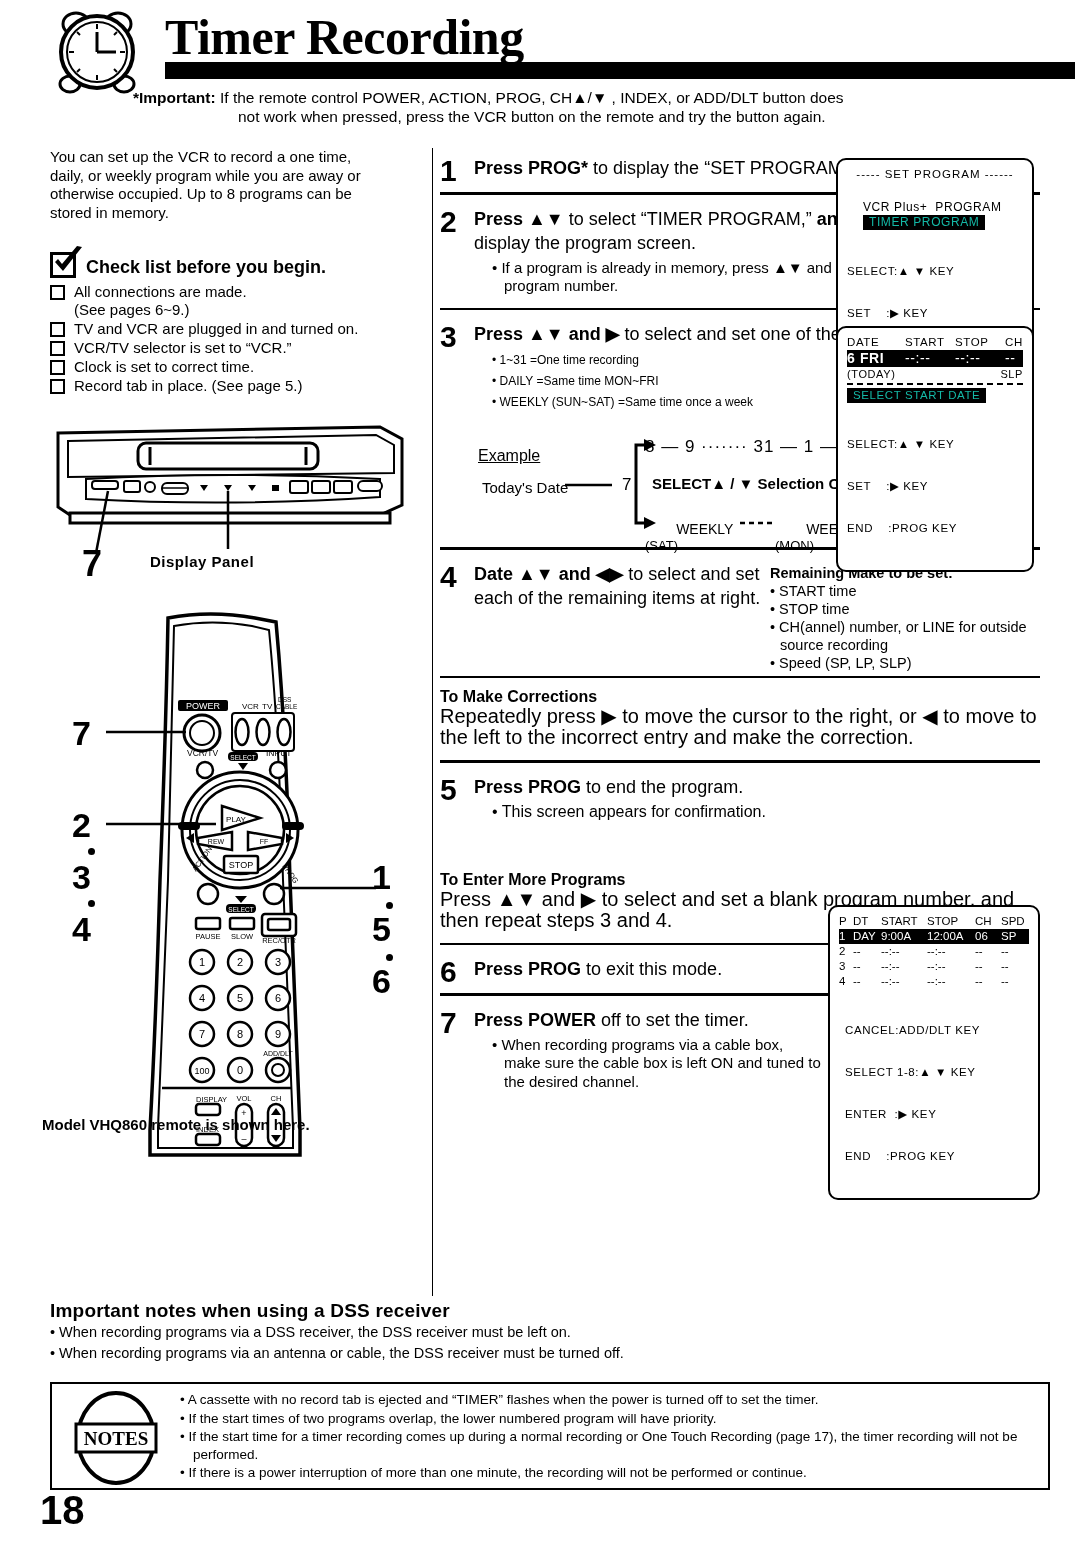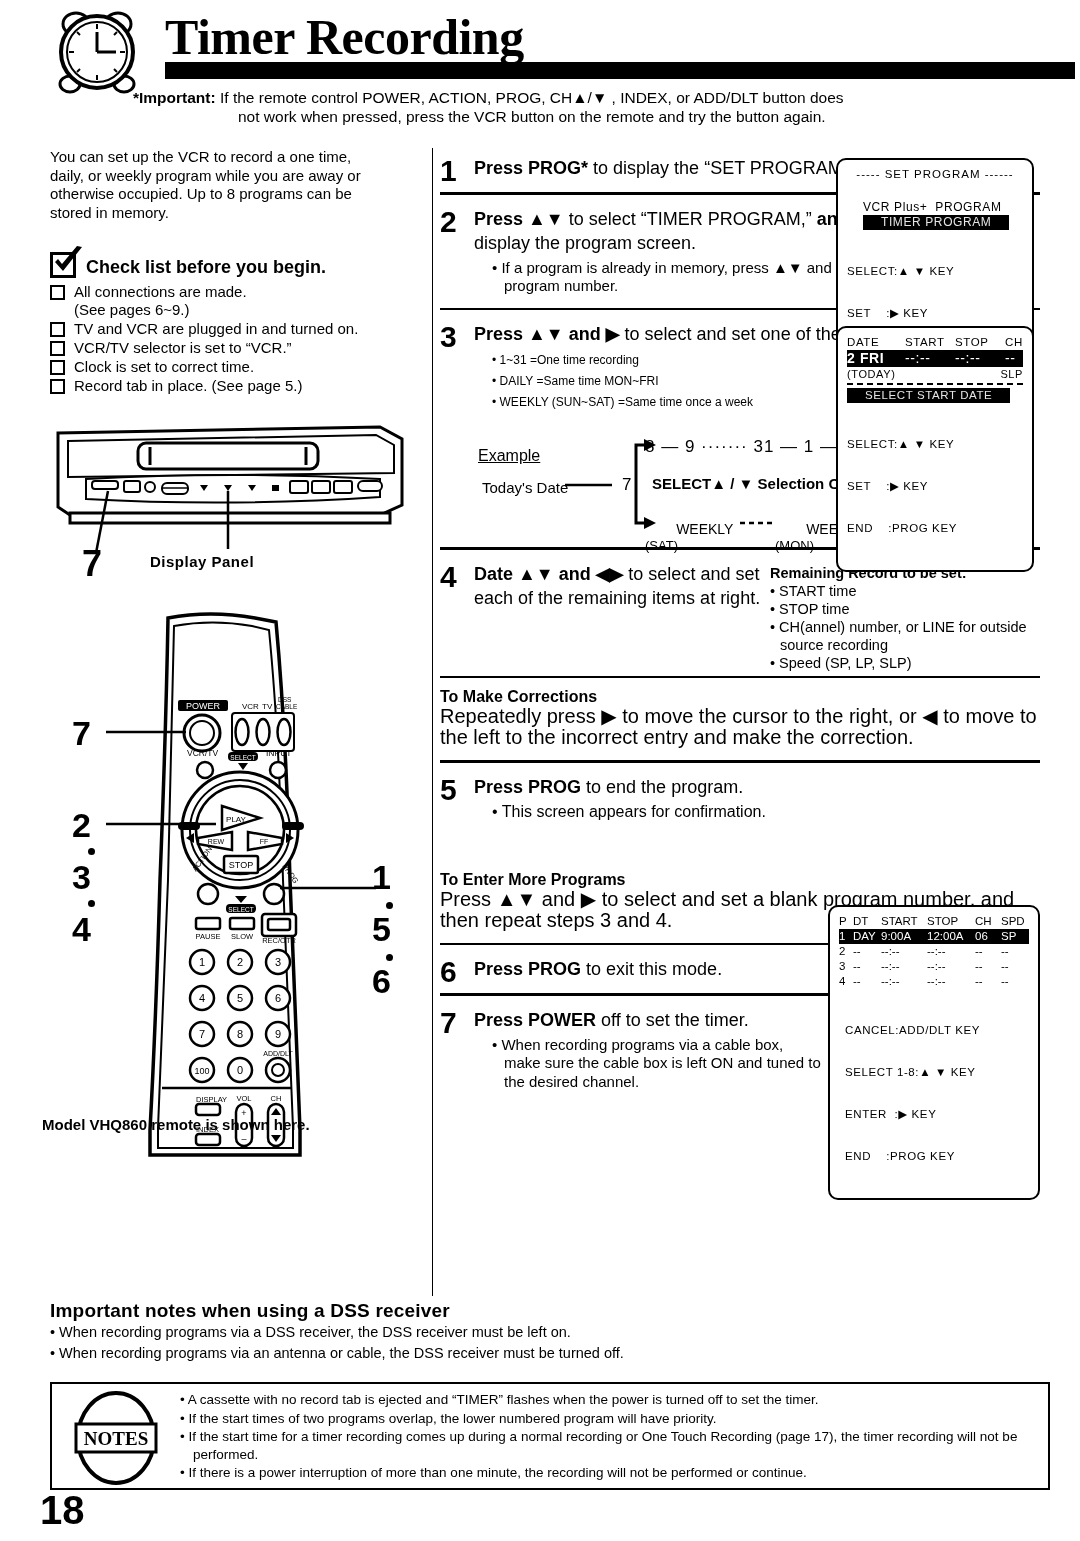--- a/index.html
+++ b/index.html
@@ -73,21 +73,21 @@
   .hr { height: 2.5px; background: #000; margin: 4px 0 4px 0; }
 
   
   .osd {
     border: 2.5px solid #000; border-radius: 10px;
     background: #fff; padding: 7px 9px;
     font-family: "Liberation Sans", sans-serif;
     font-size: 12px; letter-spacing: .6px; line-height: 15px;
   }
   .osd-pos { position: absolute; }
-  .inv { background: #000; color: #e5e5e5; display:inline-block; padding: 0 18px; }
+  .inv { background: #000; color: #14b8a6; display:inline-block; padding: 0 6px; }
   .osd-title { text-align: center; font-size: 11.5px; letter-spacing: 1px; }
   .osd-keys { margin-top: 6px; font-size: 11.5px; line-height: 14px; white-space: pre; }
   .osd-row { white-space: pre; }
   .dashrow { border-bottom: 2px dashed #000; height: 2px; margin: 1px 0 3px 0;}
 
   
   .example-box { position: relative; height: 120px; margin-top: 2px; }
   .ex-label { position: absolute; left: 38px; top: 24px; font-size: 16px; text-decoration: underline; }
   .ex-today { position: absolute; left: 42px; top: 56px; font-size: 15px; }
   .ex-seven { position: absolute; left: 182px; top: 52px; font-size: 17px; }
@@ -419,21 +419,21 @@
         <line x1="410" y1="100" x2="432" y2="100" stroke="#000" stroke-width="3"></line>
         <line x1="300" y1="100" x2="332" y2="100" stroke="#000" stroke-width="2.5" stroke-dasharray="5 4"></line>
       </svg>
     </div>
     <div class="hr"></div>
 
     <div class="step" style="min-height:118px;">
       <div class="step-num">4</div>
       <div class="step-body" style="width:300px;"><b>Date ▲▼ and ◀▶</b> to select and set each of the remaining items at right.</div>
       <div class="remaining">
-        <div class="h">Remaining Record to be set:</div>
+        <div class="h">Remaining Make to be set:</div>
         <div class="b">• <span>START time</span></div>
         <div class="b">• <span>STOP time</span></div>
         <div class="b">• <span>CH(annel) number, or LINE for outside source recording</span></div>
         <div class="b">• <span>Speed (SP, LP, SLP)</span></div>
       </div>
     </div>
     <div class="hr"></div>
 
     <div style="padding:6px 0 8px 0;">
       <div class="sectionhead">To Make Corrections</div>
@@ -498,21 +498,21 @@
 </div>
 
 <div class="osd osd-pos" style="left:836px; top:326px; width:198px;">
   <div class="osd-row" style="display:flex; font-size:11.5px;">
     <span style="width:58px;">DATE</span>
     <span style="width:50px;">START</span>
     <span style="width:50px;">STOP</span>
     <span>CH</span>
   </div>
   <div style="background:#000; color:#fff; display:flex; font-size:14px; padding:1px 0;">
-    <span style="width:58px; font-weight:bold;">2 FRI</span>
+    <span style="width:58px; font-weight:bold;">6 FRI</span>
     <span style="width:50px;">--:--</span>
     <span style="width:50px;">--:--</span>
     <span>--</span>
   </div>
   <div class="osd-row" style="display:flex; justify-content:space-between; font-size:11px;">
     <span>(TODAY)</span>
     <span>SLP</span>
   </div>
   <div class="dashrow"></div>
   <div><span class="inv" style="font-size:11.5px;">SELECT START DATE</span></div>

